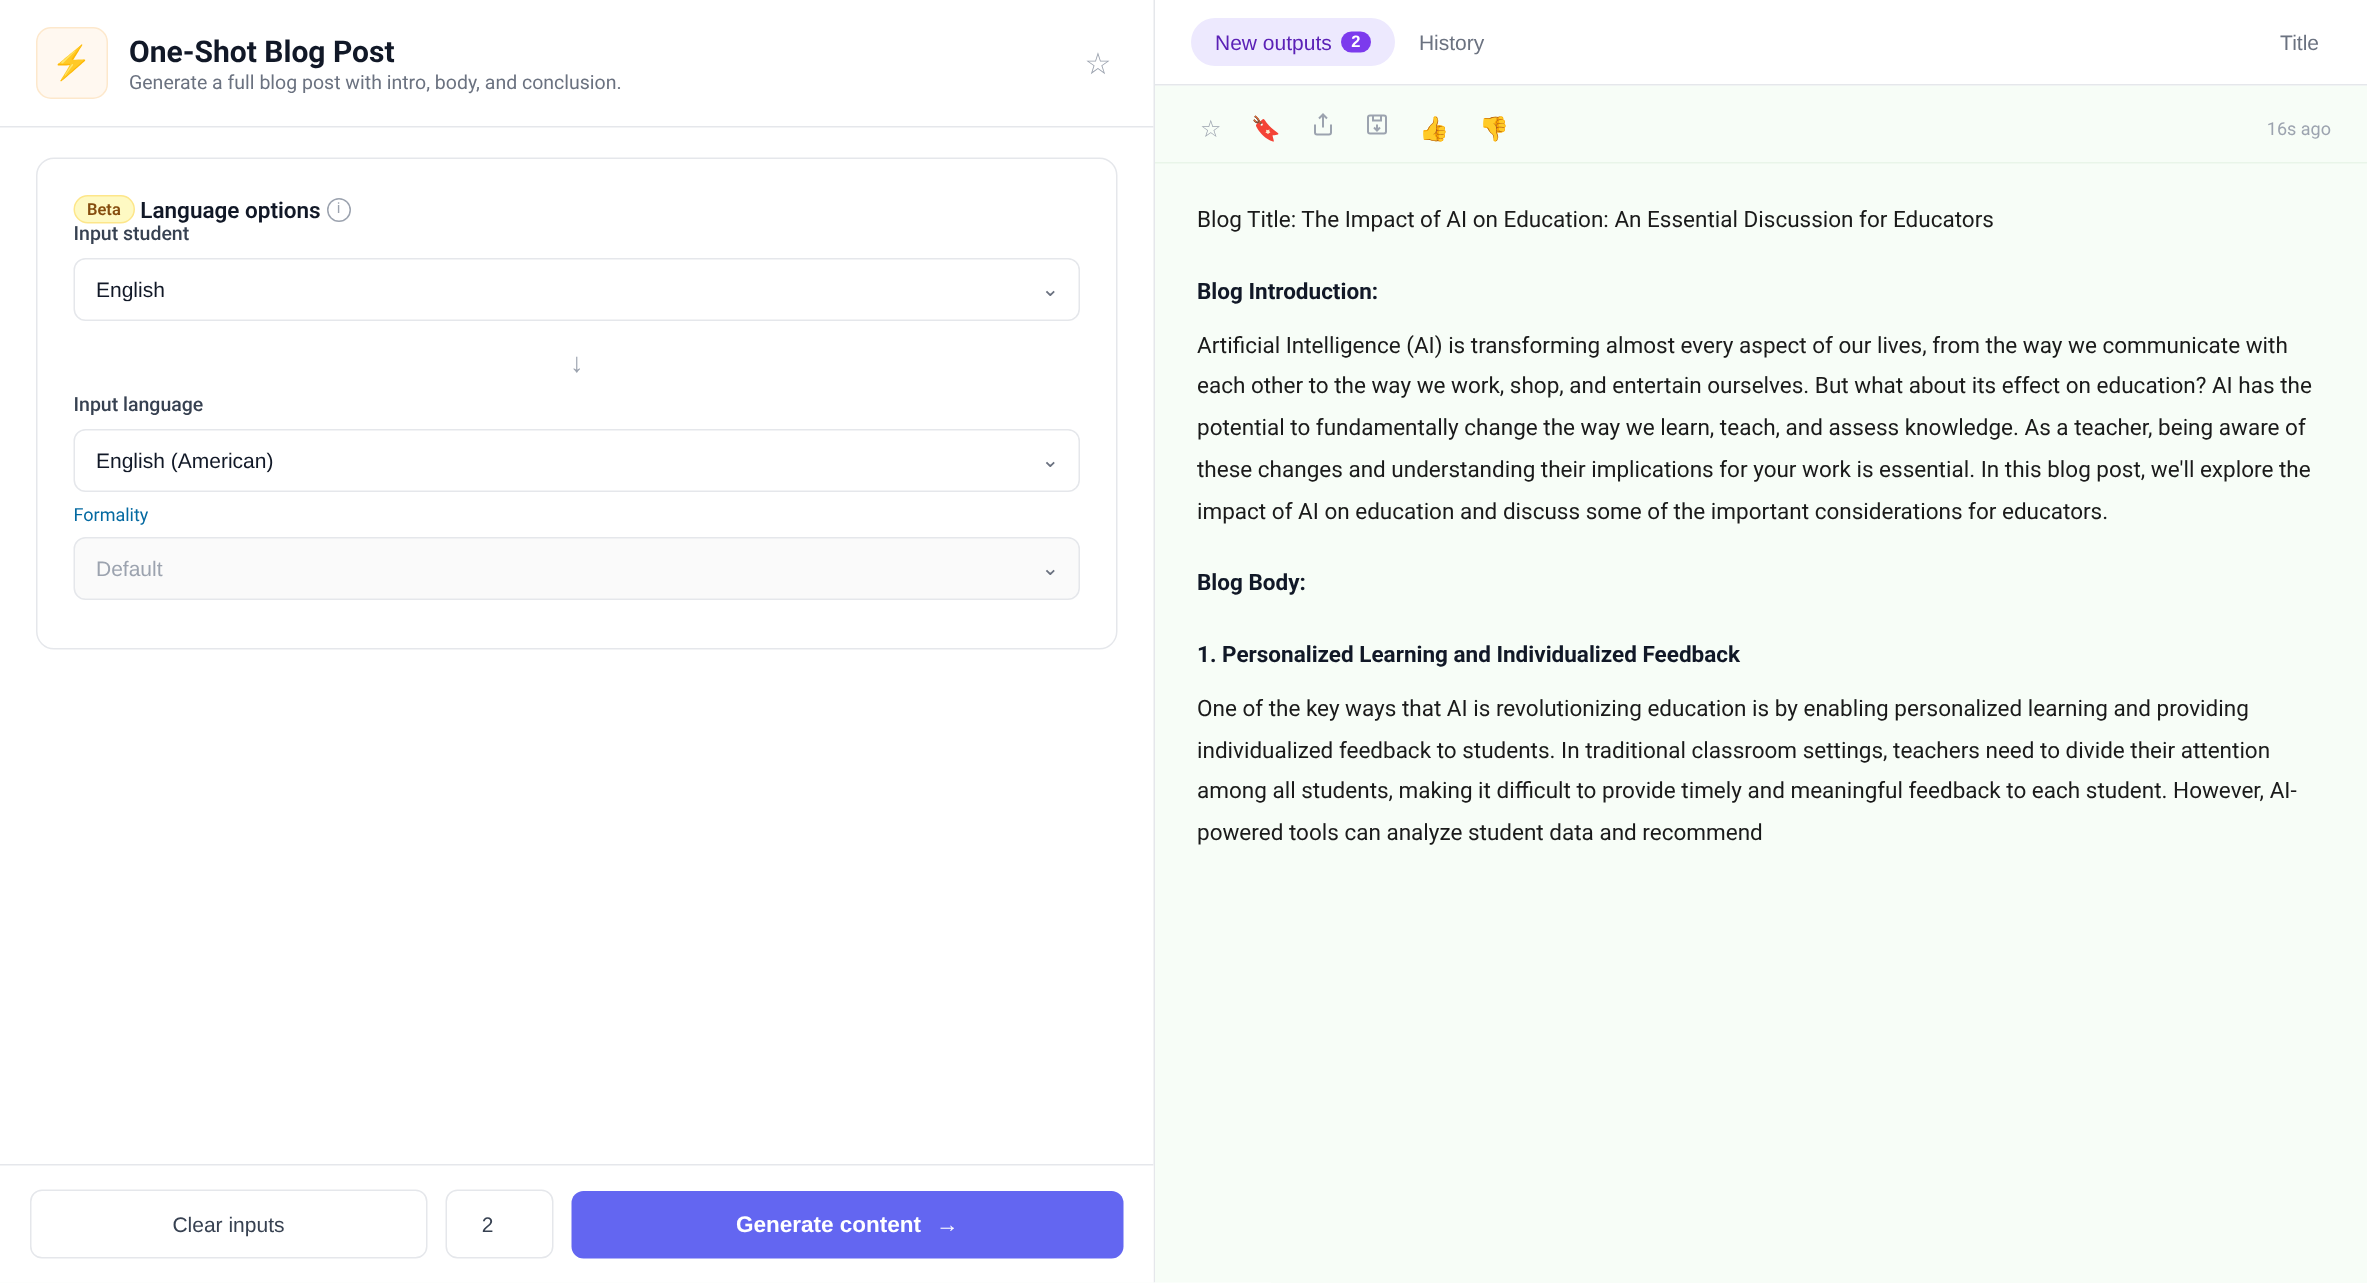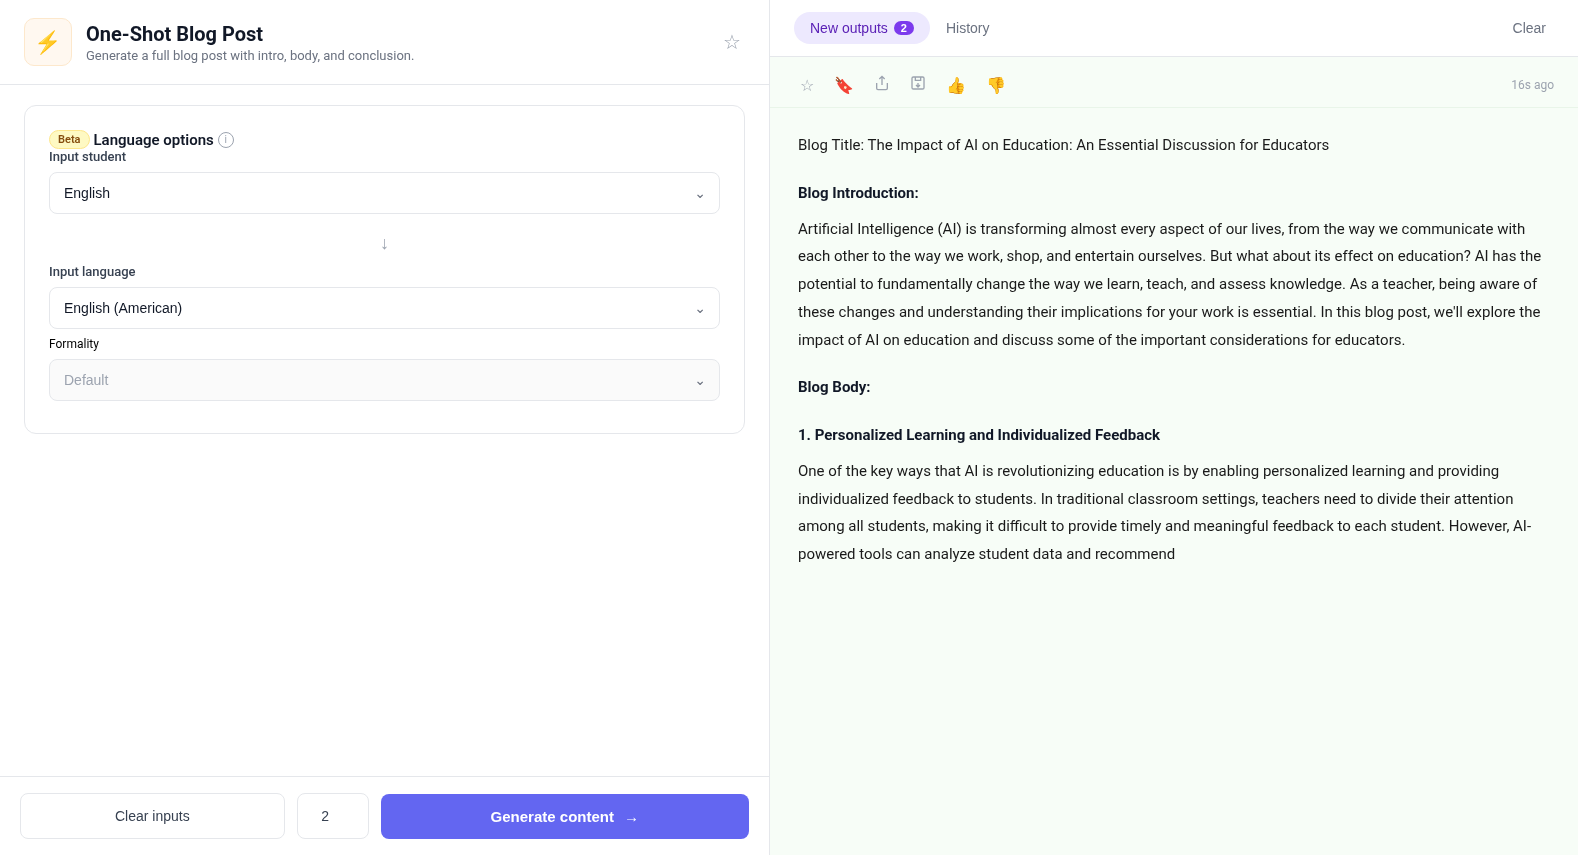--- a/index.html
+++ b/index.html
@@ -169,21 +169,21 @@
     .arrow-down-divider {
       display: flex;
       justify-content: center;
       padding: 10px 0;
       color: #9ca3af;
       font-size: 18px;
     }
 
     .formality-label {
       font-size: 12px;
-      color: #000000;
+      color: #0369a1;
       font-weight: 400;
       margin-bottom: 8px;
     }
 
     .select-field.disabled {
       color: #9ca3af;
       background: #fafafa;
     }
 
     
@@ -436,21 +436,21 @@
 
 <div class="right-panel">
 
   <div class="right-header">
     <button class="tab-btn active">
       <span>New outputs</span>
       <span class="tab-badge">2</span>
     </button>
     <button class="tab-btn inactive">History</button>
     <div class="right-header-spacer"></div>
-    <button class="clear-link">Clear</button>
+    <button class="clear-link">Title</button>
   </div>
 
   <div class="output-toolbar">
     <button class="toolbar-icon-btn" title="Star">☆</button>
     <button class="toolbar-icon-btn" title="Bookmark">🔖</button>
     <button class="toolbar-icon-btn" title="Share">
       <svg width="16" height="16" viewBox="0 0 24 24" fill="none" stroke="currentColor" stroke-width="2">
         <path d="M4 12v8a2 2 0 002 2h12a2 2 0 002-2v-8M16 6l-4-4-4 4M12 2v13"></path>
       </svg>
     </button>

